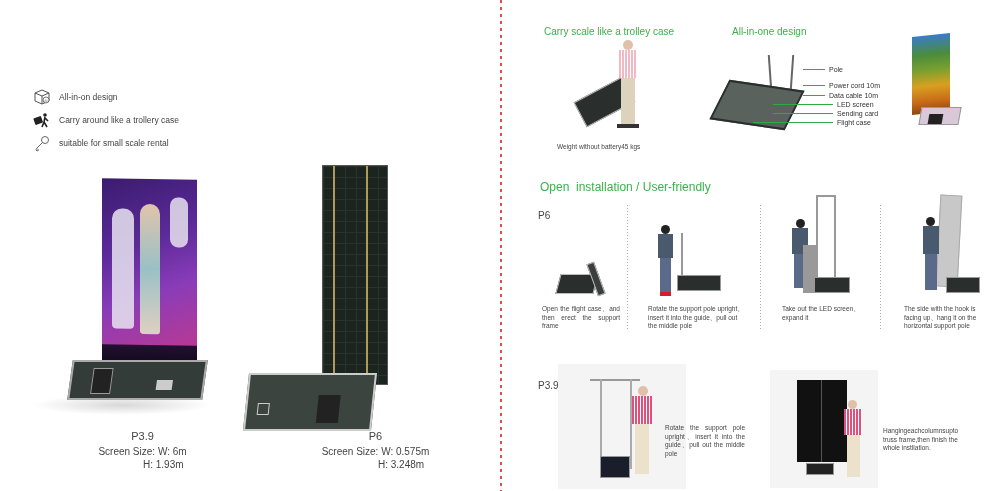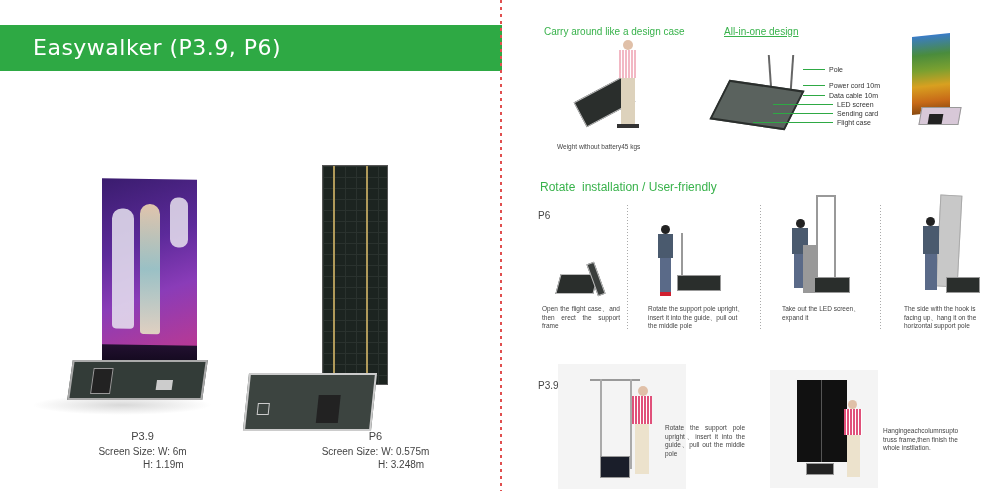--- a/index.html
+++ b/index.html
@@ -49,25 +49,51 @@
     position: absolute; width: 1px; height: 125px;
     background-image: linear-gradient(to bottom, #aaa 50%, transparent 50%);
     background-size: 1px 3px;
   }
   .photo-bg { position: absolute; background: #f4f4f4; }
 </style>
 </head>
 <body>
 
 <div class="page page-left">
-  <div class="title-bar">
-    <div class="title-text">Easywalker (P3.9, P6)</div>
-  </div>
 
   <div class="features">
+    <div class="feature">
+      <span class="feature-icon">
+        <svg width="18" height="18" viewBox="0 0 18 18">
+            <path d="M2 5 L9 2 L16 5 L16 13 L9 16 L2 13 Z M2 5 L9 8 L16 5 M9 8 L9 16" fill="none" stroke="#555" stroke-width="1"></path>
+            <circle cx="13" cy="12" r="3" fill="#fff" stroke="#555" stroke-width="0.8"></circle>
+            <text x="11.2" y="13.5" font-size="3.5" fill="#555" font-family="DejaVu Sans, sans-serif">AI</text>
+          </svg>
+      </span>
+      <span class="feature-label">All-in-on design</span>
+    </div>
+    <div class="feature">
+      <span class="feature-icon">
+        <svg width="18" height="18" viewBox="0 0 18 18">
+            <rect x="1" y="6" width="8" height="7" rx="1" fill="#222" transform="rotate(-20 5 9)"></rect>
+            <circle cx="12" cy="4" r="1.8" fill="#222"></circle>
+            <path d="M12 6 L11 11 L9 16 M11 11 L14 16 M12 7 L15 10" stroke="#222" stroke-width="1.6" fill="none"></path>
+          </svg>
+      </span>
+      <span class="feature-label">Carry around like a trollery case</span>
+    </div>
+    <div class="feature">
+      <span class="feature-icon">
+        <svg width="18" height="18" viewBox="0 0 18 18">
+            <circle cx="12" cy="6" r="3.5" fill="none" stroke="#666" stroke-width="1"></circle>
+            <path d="M9.5 8.5 L4 14 M4 14 Q2 16 4 17 Q6 17 5 15" stroke="#666" stroke-width="1" fill="none"></path>
+          </svg>
+      </span>
+      <span class="feature-label">suitable for small scale rental</span>
+    </div>
   </div>
 
   <div class="product" style="left:22px; top:170px; width:200px; height:250px;">
     <div style="position:absolute; left:10px; top:225px; width:180px; height:20px; border-radius:50%; background:radial-gradient(ellipse, #d8d8d8 0%, #ffffff 70%);"></div>
     <div style="position:absolute; left:80px; top:9px; width:95px; height:188px; background:linear-gradient(160deg,#3a1c6e 0%,#5c2a9a 35%,#8a3cb8 60%,#b03a9a 85%,#c0308a 100%); transform:skewY(1deg);">
       <div style="position:absolute; left:10px; top:30px; width:22px; height:120px; background:#e8e4f0; border-radius:10px 10px 4px 4px; opacity:0.85;"></div>
       <div style="position:absolute; left:38px; top:25px; width:20px; height:130px; background:linear-gradient(#f1d6b0,#9ed0c8,#e6e0c4); border-radius:10px 10px 3px 3px; opacity:0.9;"></div>
       <div style="position:absolute; left:68px; top:18px; width:18px; height:50px; background:#f0eef4; border-radius:8px; opacity:0.8;"></div>
       <div style="position:absolute; left:0; bottom:0; width:95px; height:22px; background:linear-gradient(#221030,#10081a);"></div>
     </div>
@@ -87,48 +113,48 @@
       <div style="position:absolute; left:10px; top:28px; width:12px; height:12px; border:1px solid #ccc;"></div>
     </div>
   </div>
 
   <div class="product-caption" style="left:85px; top:430px; width:115px;">
     <span class="caption-model">P3.9</span>
     <span class="caption-size">
       <span>Screen Size:</span>
       <span>W: 6m</span>
     </span>
-    <span class="caption-h" style="padding-left:58px; text-align:left;">H: 1.19m</span>
+    <span class="caption-h" style="padding-left:58px; text-align:left;">H: 1.93m</span>
   </div>
 
   <div class="product-caption" style="left:318px; top:430px; width:115px;">
     <span class="caption-model">P6</span>
     <span class="caption-size" style="white-space:nowrap;">
       <span>Screen Size:</span>
       <span>W: 0.575m</span>
     </span>
     <span class="caption-h" style="padding-left:60px; text-align:left;">H: 3.248m</span>
   </div>
 </div>
 
 <div class="divider"></div>
 
 <div class="page page-right">
 
-  <div class="sec-heading" style="left:44px; top:26px;">Carry around like a design case</div>
+  <div class="sec-heading" style="left:44px; top:26px;">Carry scale like a trolley case</div>
   <div style="position:absolute; left:75px; top:40px; width:80px; height:95px;">
     <div style="position:absolute; left:2px; top:48px; width:55px; height:28px; background:#2a2e2c; border:1.5px solid #bbb; transform:rotate(-28deg);"></div>
     <div style="position:absolute; left:48px; top:0; width:10px; height:10px; border-radius:50%; background:#e0c0a8;"></div>
     <div style="position:absolute; left:44px; top:10px; width:18px; height:28px; background:repeating-linear-gradient(90deg,#f2b8c4 0,#f2b8c4 2px,#fff 2px,#fff 3px);"></div>
     <div style="position:absolute; left:46px; top:38px; width:14px; height:46px; background:#ddd2bc;"></div>
     <div style="position:absolute; left:42px; top:84px; width:22px; height:4px; background:#333;"></div>
   </div>
   <div class="small-text" style="left:57px; top:143px;">Weight without battery45 kgs</div>
 
-  <div class="sec-heading" style="left:224px; top:26px;text-decoration:underline;">All-in-one design</div>
+  <div class="sec-heading" style="left:232px; top:26px;">All-in-one design</div>
   <div style="position:absolute; left:213px; top:55px; width:90px; height:80px;">
     <div style="position:absolute; left:56px; top:0; width:2px; height:35px; background:#666; transform:rotate(-4deg);"></div>
     <div style="position:absolute; left:78px; top:0; width:2px; height:35px; background:#666; transform:rotate(4deg);"></div>
     <div style="position:absolute; left:4px; top:30px; width:80px; height:40px; background:#5a625e; border:2px solid #2a2e2c; transform:skewX(-20deg) rotate(8deg);"></div>
   </div>
   <div>
     <div class="callout" style="left:303px; top:66px;">
         <span class="line"></span>
         <span>Pole</span>
       </div>
@@ -154,21 +180,21 @@
       </div>
   </div>
 
   <div style="position:absolute; left:410px; top:35px; width:55px; height:95px;">
     <div style="position:absolute; left:2px; top:0; width:38px; height:78px; background:linear-gradient(180deg,#3a7cc8 0%,#4a8c3c 25%,#7aa030 45%,#d8a020 65%,#c86a18 85%,#8a4a10 100%); transform:skewY(-6deg);"></div>
     <div style="position:absolute; left:10px; top:72px; width:40px; height:18px; background:#d8c8d8; border:1px solid #999; transform:skewX(-10deg);">
       <div style="position:absolute; left:8px; top:6px; width:14px; height:10px; background:#222;"></div>
     </div>
   </div>
 
-  <div class="sec-heading big" style="left:40px; top:180px; white-space:pre;">Rotate  installation / User-friendly</div>
+  <div class="sec-heading big" style="left:40px; top:180px; white-space:pre;">Open  installation / User-friendly</div>
   <div class="model-label" style="left:38px; top:210px;">P6</div>
 
   <div class="vsep" style="left:127px; top:205px;"></div>
   <div class="vsep" style="left:260px; top:205px;"></div>
   <div class="vsep" style="left:380px; top:205px;"></div>
 
   <div style="position:absolute; left:58px; top:262px; width:48px; height:36px;">
     <div style="position:absolute; left:0; top:12px; width:38px; height:20px; background:#2a2e2c; border:1.5px solid #bbb; transform:skewX(-15deg);"></div>
     <div style="position:absolute; left:34px; top:0; width:8px; height:34px; background:#3a3e3c; border:1px solid #bbb; transform:rotate(-20deg);"></div>
   </div>

